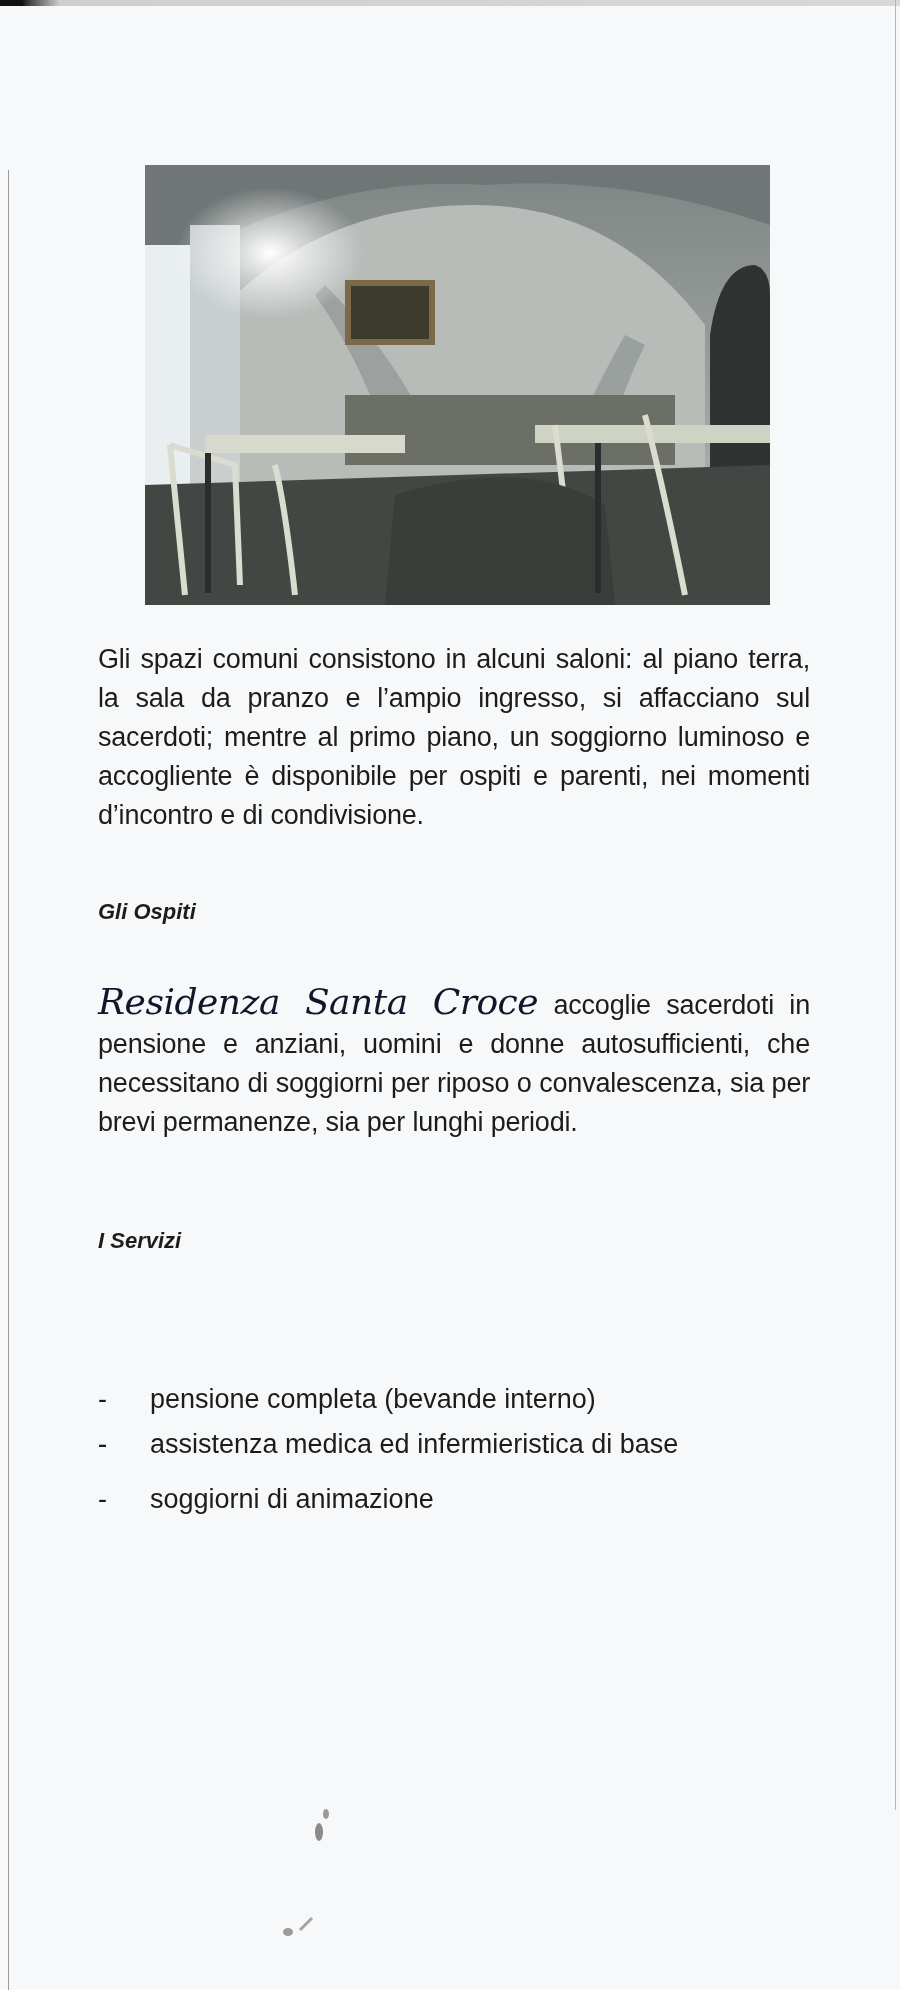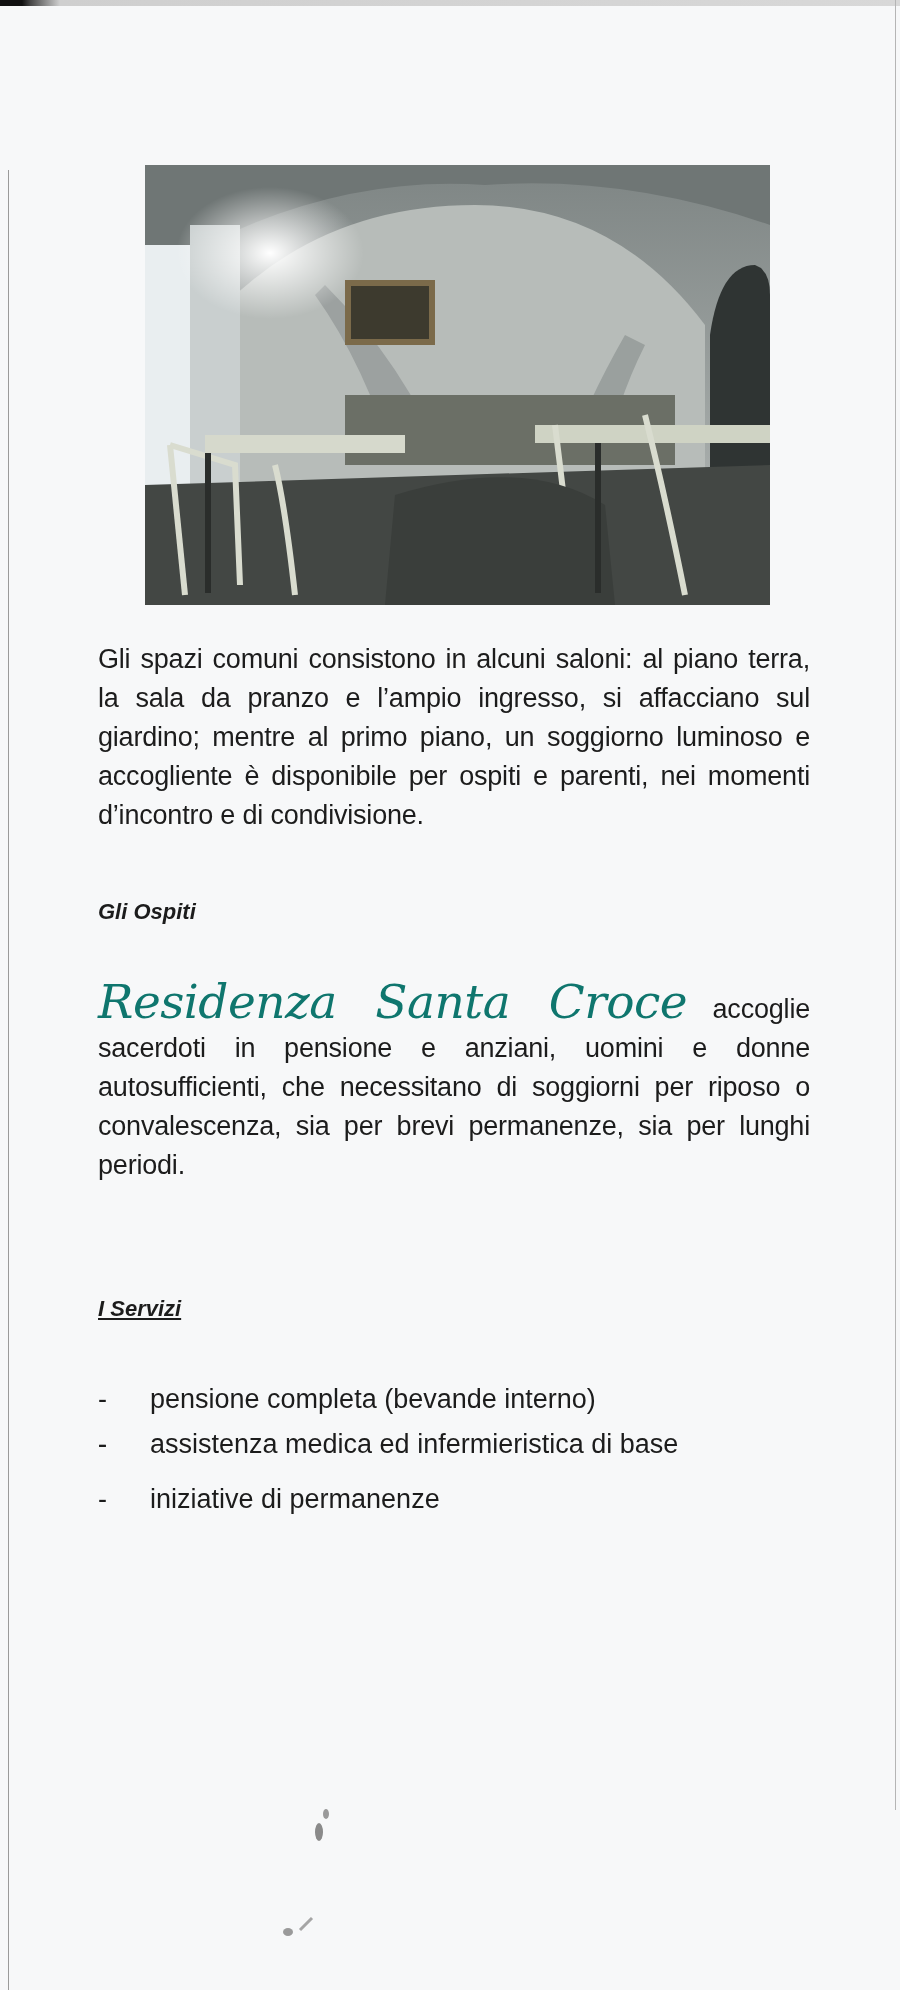--- a/index.html
+++ b/index.html
@@ -27,21 +27,21 @@
   .para {
     font-size: 27px; line-height: 39px; text-align: justify;
     letter-spacing: -0.2px; margin: 0;
   }
   .heading {
     position: absolute; left: 98px;
     font-size: 22px; font-weight: bold; font-style: italic; margin: 0;
   }
   .brand {
     font-family: "DejaVu Serif", "Liberation Serif", serif;
-    font-style: italic; color: #0f766e; font-size: 47px;
+    font-style: italic; color: #0f172a; font-size: 36px;
     letter-spacing: -0.5px; word-spacing: 6px;
   }
   ul.services { list-style: none; margin: 0; padding: 0; }
   ul.services li {
     position: relative; padding-left: 52px; font-size: 27px; line-height: 37px;
     text-align: justify; margin-bottom: 8px;
   }
   ul.services li .dash { position: absolute; left: 0; top: 0; }
   .specks { position: absolute; }
 </style>
@@ -95,39 +95,39 @@
       <path d="M410 260 Q420 340 430 430"></path>
       <path d="M500 250 Q520 330 540 430"></path>
     </g>
     <path d="M250 330 Q380 290 460 340 L470 440 L240 440 Z" fill="#3a3e3b"></path>
     <rect x="60" y="288" width="6" height="140" fill="#2a2d2b"></rect>
     <rect x="450" y="278" width="6" height="150" fill="#2a2d2b"></rect>
   </svg>
 </div>
 
 <div class="content" style="top:640px;">
-  <p class="para">Gli spazi comuni consistono in alcuni saloni: al piano terra,  la sala da pranzo e l’ampio ingresso, si affacciano sul giardino; mentre al primo piano, un soggiorno luminoso e accogliente è disponibile per ospiti e parenti, nei momenti d’incontro e di condivisione.</p>
+  <p class="para">Gli spazi comuni consistono in alcuni saloni: al piano terra,  la sala da pranzo e l’ampio ingresso, si affacciano sul sacerdoti; mentre al primo piano, un soggiorno luminoso e accogliente è disponibile per ospiti e parenti, nei momenti d’incontro e di condivisione.</p>
 </div>
 
 <h3 class="heading" style="top:899px;">Gli Ospiti</h3>
 
 <div class="content" style="top:982px;">
   <p class="para">
     <span class="brand">Residenza Santa Croce</span><span> accoglie sacerdoti in pensione e anziani, uomini e donne autosufficienti, che necessitano di soggiorni per riposo o convalescenza, sia per brevi permanenze, sia per lunghi periodi.</span>
   </p>
 </div>
 
-<h3 class="heading" style="top:1296px;text-decoration:underline;">I Servizi</h3>
+<h3 class="heading" style="top:1228px;">I Servizi</h3>
 
 <div class="content" style="top:1375px;">
   <ul class="services" style="margin-top:6px;">
     <li><span class="dash">-</span><span>pensione completa (bevande interno)</span></li>
     <li><span class="dash">-</span></li>
     <li><span class="dash">-</span><span>assistenza medica ed infermieristica di base</span></li>
-    <li style="margin-top:18px;"><span class="dash">-</span><span>iniziative di permanenze</span></li>
+    <li style="margin-top:18px;"><span class="dash">-</span><span>soggiorni di animazione</span></li>
   </ul>
 </div>
 
 <svg class="specks" style="left:270px; top:1800px;" width="80" height="160">
   <ellipse cx="56" cy="14" rx="3" ry="5" fill="#9a9a9a"></ellipse>
   <ellipse cx="49" cy="32" rx="4" ry="9" fill="#8a8a8a"></ellipse>
   <ellipse cx="18" cy="132" rx="5" ry="4" fill="#9a9a9a"></ellipse>
   <path d="M30 130 L42 118" stroke="#a5a5a5" stroke-width="3"></path>
 </svg>
 

